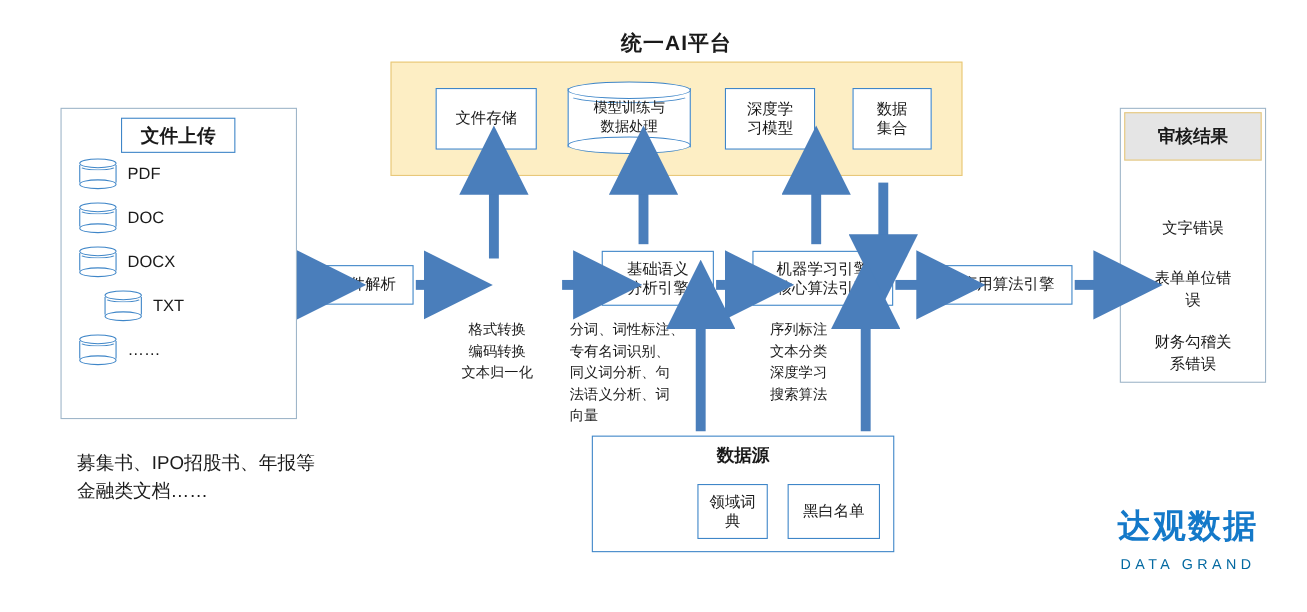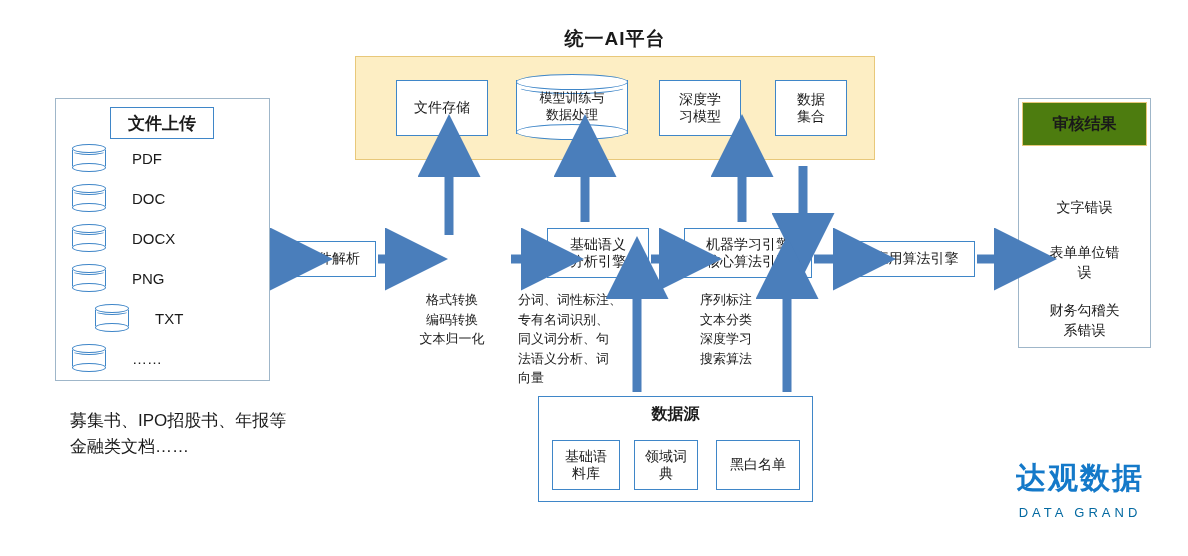--- a/index.html
+++ b/index.html
@@ -107,35 +107,35 @@
     box-sizing: border-box;
     display: flex;
     align-items: center;
     justify-content: center;
     font-weight: bold;
     font-size: 17px;
   }
   .file-row {
     display: flex;
     align-items: center;
-    gap: 26px;
+    gap: 10px;
     height: 28px;
   }
   .file-row .fname {
     font-size: 15px;
   }
 
   
   #result-panel {
     border: 1px solid #9fb6c9;
     background: #ffffff;
     box-sizing: border-box;
   }
   #result-title-box {
-    background: #4d7c0f;
+    background: #e5e5e5;
     border: 1px solid #e8c87a;
     box-sizing: border-box;
     display: flex;
     align-items: center;
     justify-content: center;
     font-weight: bold;
     font-size: 16px;
   }
   .result-item {
     font-size: 14px;
@@ -240,29 +240,20 @@
     </div>
     <div class="file-row" style="margin-top:12px;">
       <div class="cyl dbicon">
         <div class="body"></div>
           <div class="top"></div>
           <div class="mid" style="top:3px;"></div>
           <div class="bot"></div>
       </div>
       <span class="fname">DOCX</span>
     </div>
-    <div class="file-row" style="margin-top:12px;">
-      <div class="cyl dbicon">
-        <div class="body"></div>
-          <div class="top"></div>
-          <div class="mid" style="top:3px;"></div>
-          <div class="bot"></div>
-      </div>
-      <span class="fname">PNG</span>
-    </div>
     <div class="file-row" style="margin-top:12px;margin-left:23px;">
       <div class="cyl dbicon">
         <div class="body"></div>
           <div class="top"></div>
           <div class="mid" style="top:3px;"></div>
           <div class="bot"></div>
       </div>
       <span class="fname">TXT</span>
     </div>
     <div class="file-row" style="margin-top:12px;">
@@ -306,24 +297,20 @@
 深度学习
 搜索算法</div>
 
   <div class="abs box" style="left:858px; top:241px; width:117px; height:36px; font-size:14px;">
     <span style="white-space:pre-line;">应用算法引擎</span>
   </div>
 
   <div class="abs" id="ds-panel" style="left:538px; top:396px; width:275px; height:106px;"></div>
   <div class="abs" id="ds-title" style="left:538px; top:404px; width:275px;">数据源</div>
 
-  <div class="abs box" style="left:552px; top:440px; width:68px; height:50px; font-size:14px;">
-    <span style="white-space:pre-line;">基础语
-料库</span>
-  </div>
   <div class="abs box" style="left:634px; top:440px; width:64px; height:50px; font-size:14px;align-items:center;">
     <span style="white-space:pre-line;">领域词
 典</span>
   </div>
   <div class="abs box" style="left:716px; top:440px; width:84px; height:50px; font-size:14px;">
     <span style="white-space:pre-line;">黑白名单</span>
   </div>
 
   <div class="abs" id="result-panel" style="left:1018px; top:98px; width:133px; height:250px;"></div>
   <div class="abs" id="result-title-box" style="left:1022px; top:102px; width:125px; height:44px;">

